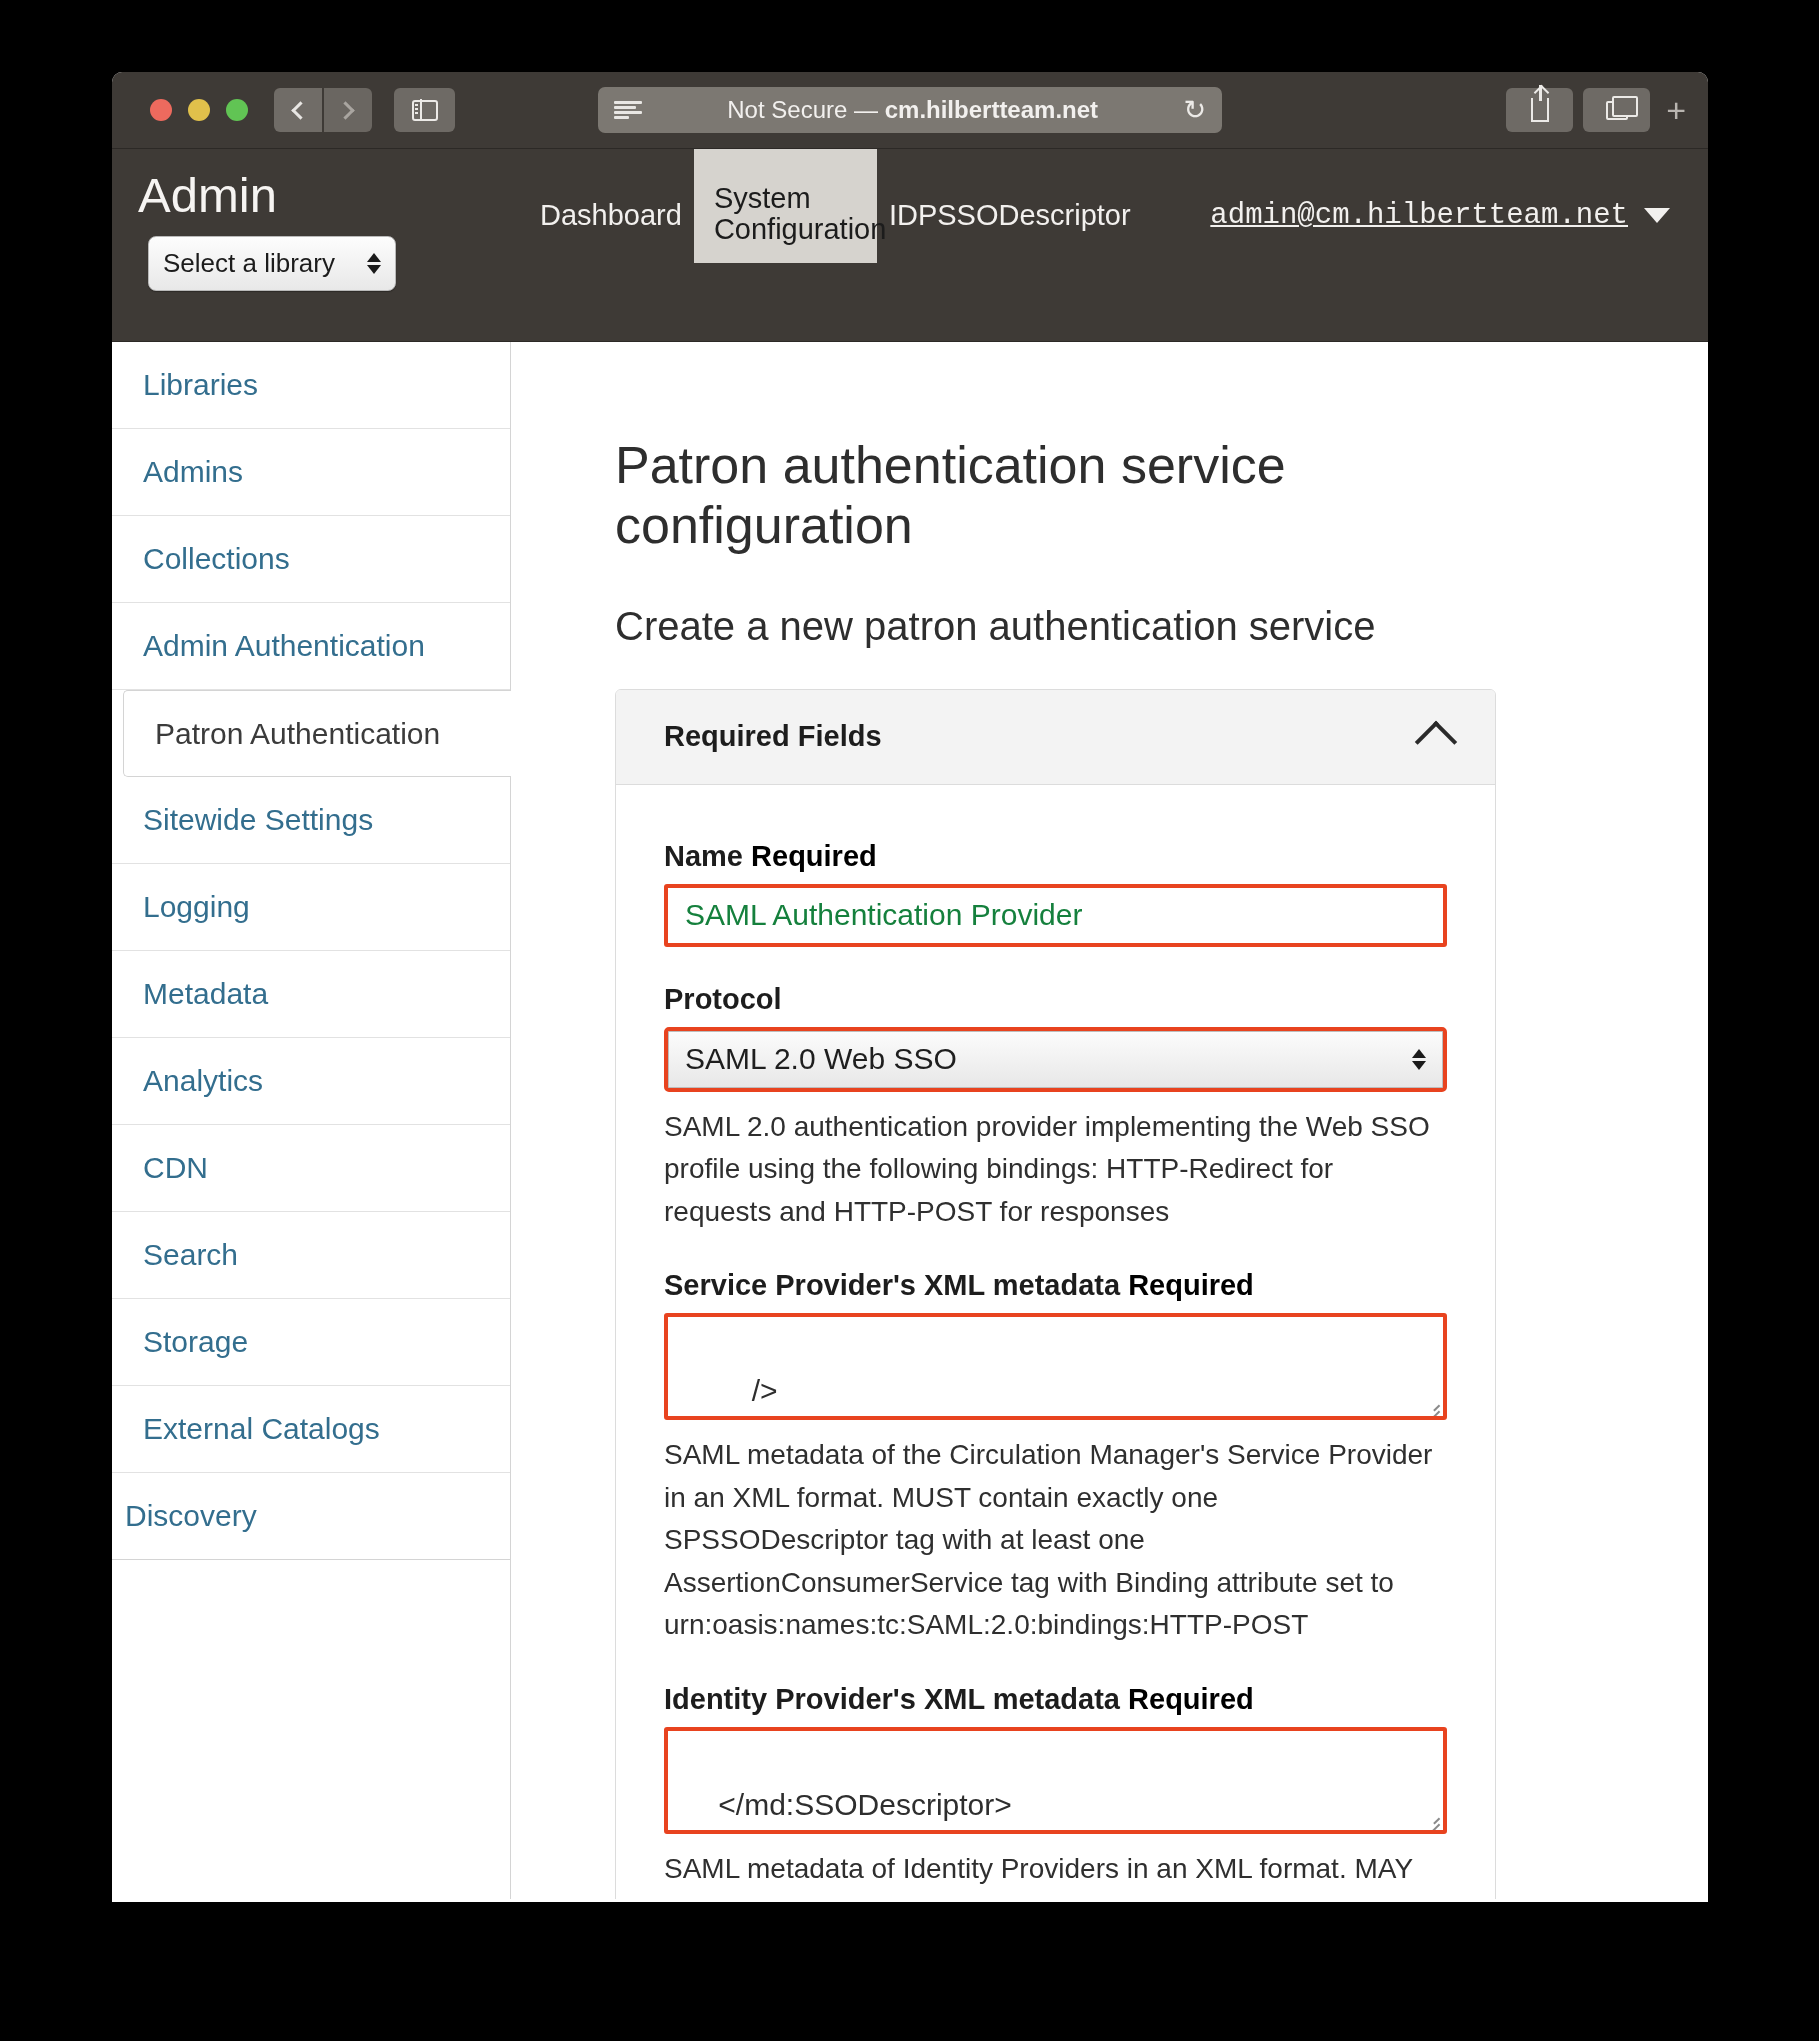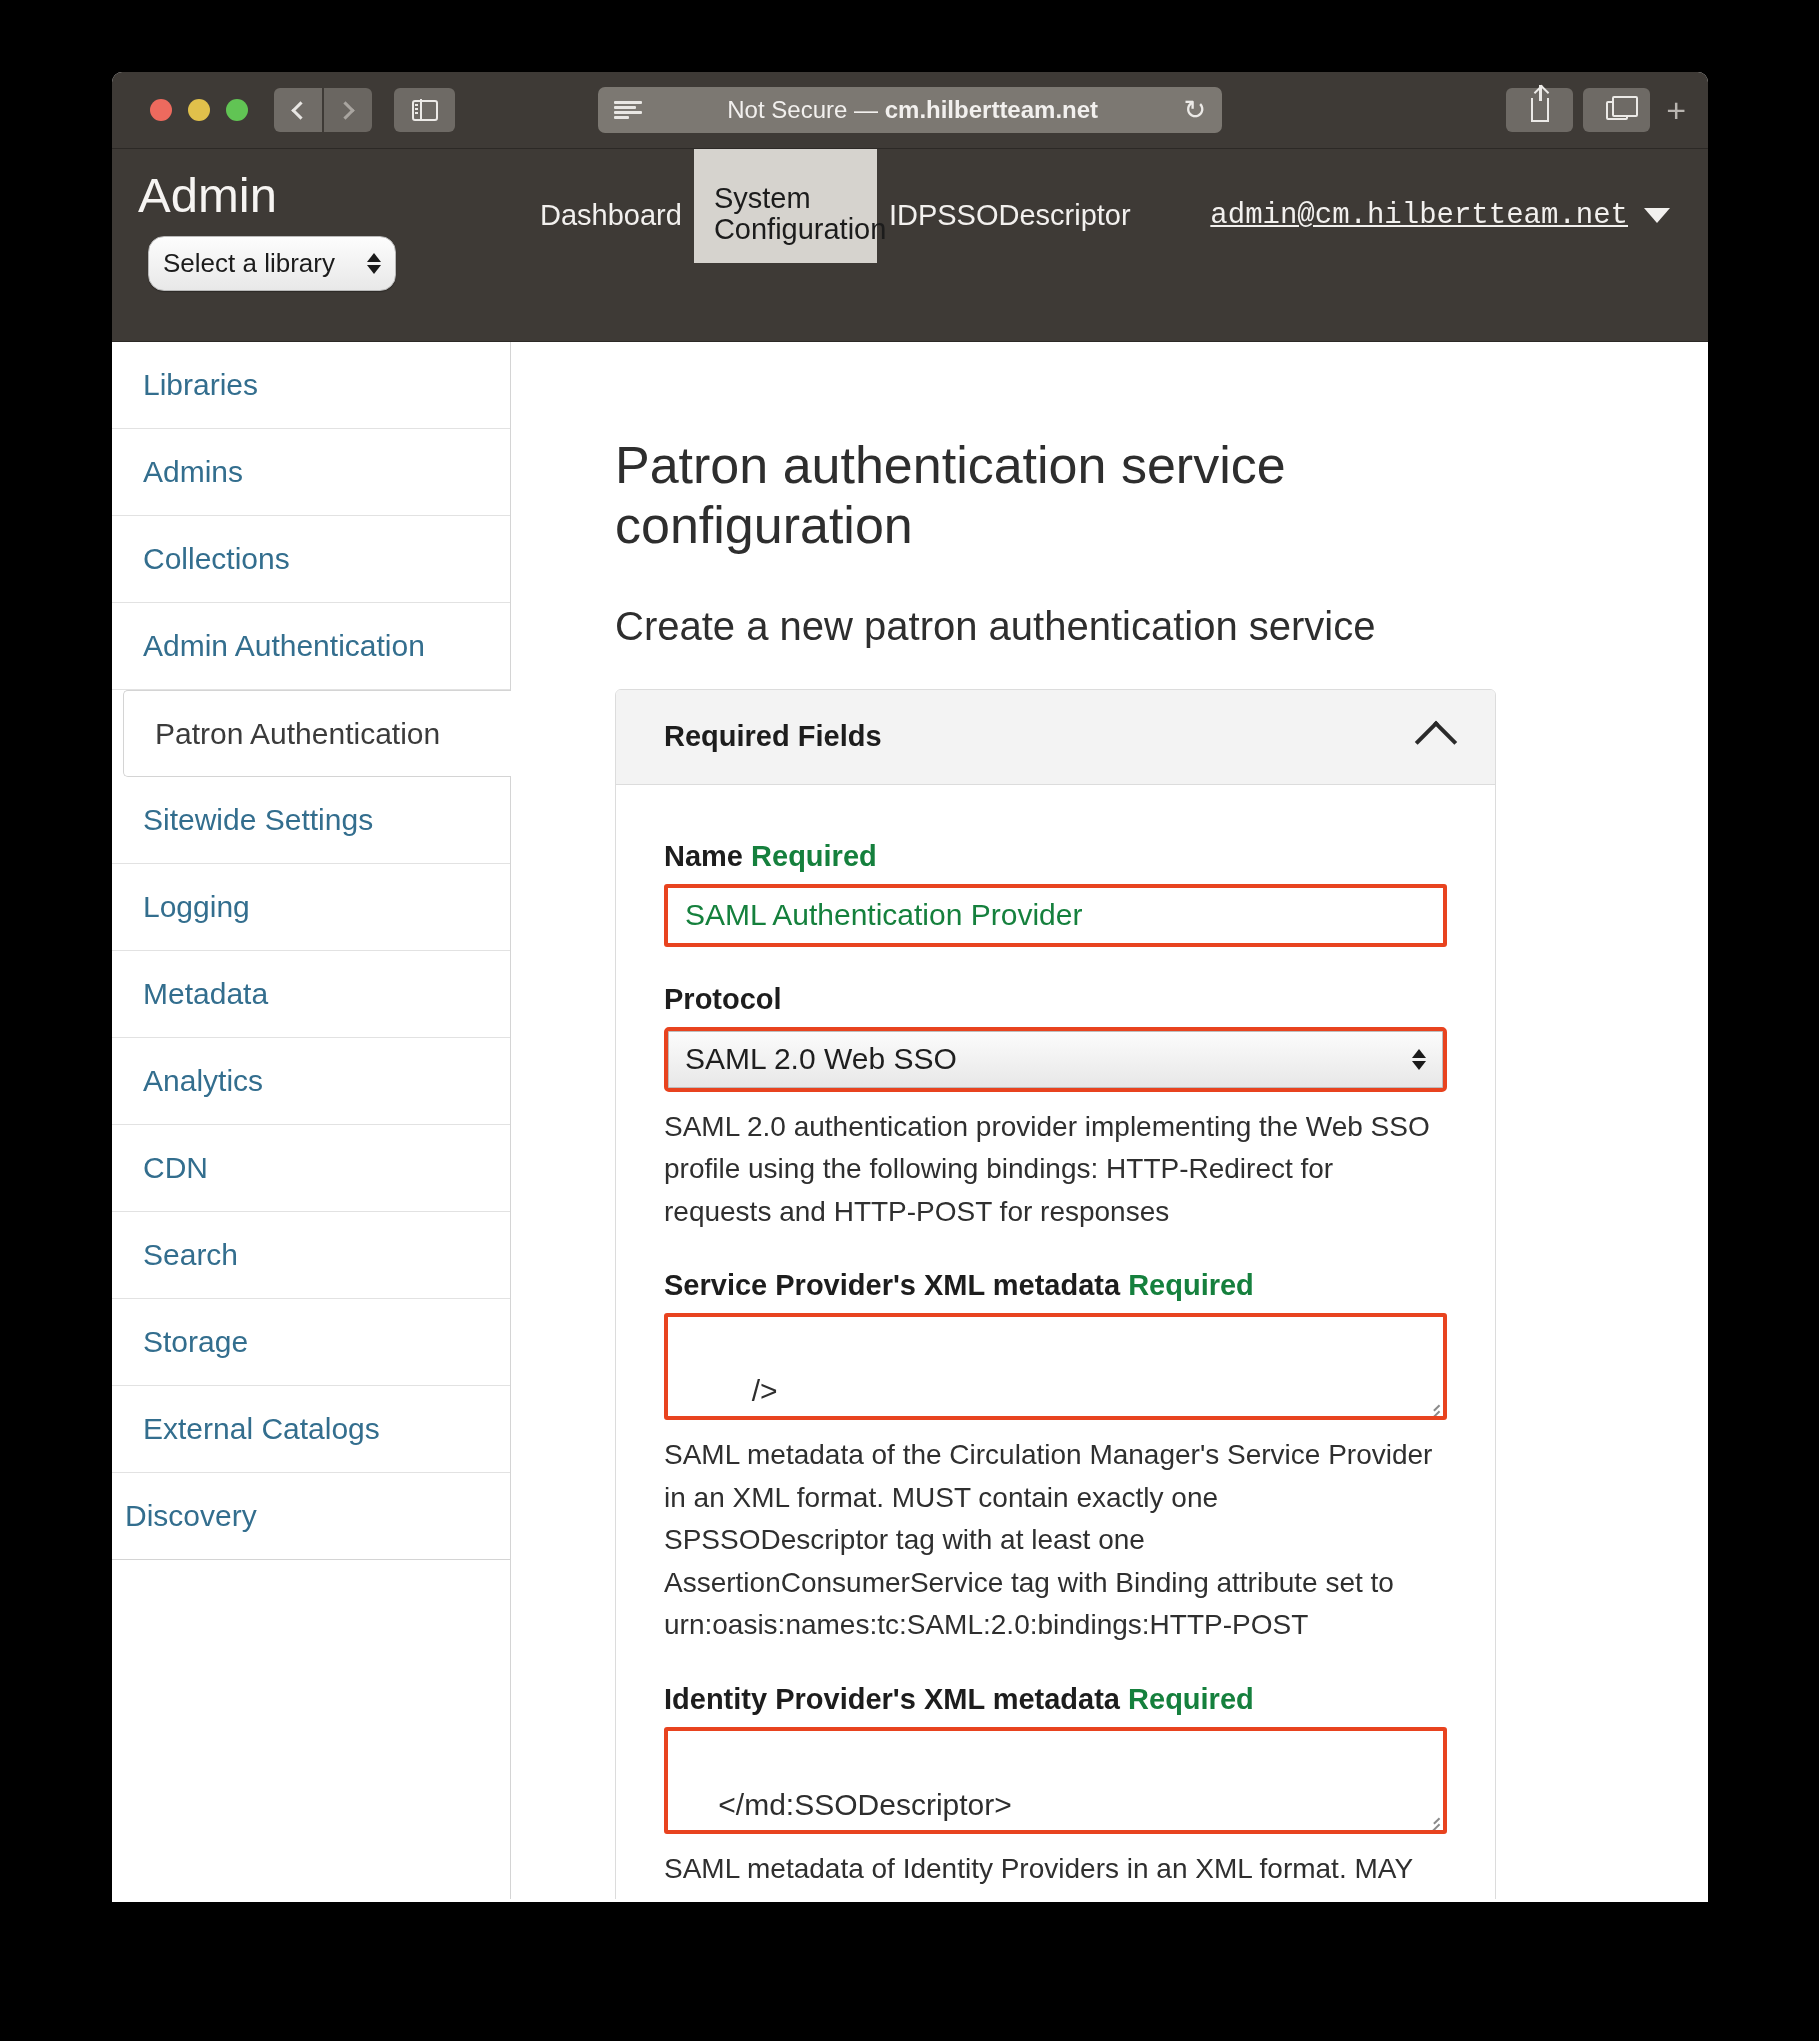--- a/index.html
+++ b/index.html
@@ -99,21 +99,21 @@
     border-bottom: 1px solid #2c2926;
   }
   .app-title {
     position: absolute; left: 26px; top: 18px;
     color: #f6f4f2; font-size: 49px; font-weight: 400;
   }
   .library-select {
     position: absolute; left: 36px; top: 87px;
     width: 248px; height: 55px;
     background: linear-gradient(#fdfdfd, #e8e8e8);
-    border: 1px solid #b9b9b9; border-radius: 16px;
+    border: 1px solid #b9b9b9; border-radius: 8px;
     display: flex; align-items: center; padding: 0 14px;
     font-size: 26px; color: #1c1c1c;
     box-shadow: 0 1px 1px rgba(0,0,0,.28);
   }
   .library-select .stepper { margin-left: auto; }
   .stepper { display: flex; flex-direction: column; gap: 3px; line-height: .75; }
   .arrow-up { width:0; height:0; border-left: 7px solid transparent; border-right: 7px solid transparent; border-bottom: 9px solid #1a1a1a; }
   .arrow-dn { width:0; height:0; border-left: 7px solid transparent; border-right: 7px solid transparent; border-top: 9px solid #1a1a1a; }
 
   .nav-links {
@@ -208,21 +208,21 @@
     transform: rotate(45deg);
     margin-top: 10px;
   }
   .panel-body { padding: 55px 48px 20px 48px; }
 
   .field { margin-bottom: 36px; }
   .field-label {
     font-size: 29px; font-weight: bold; color: #1d1d1d;
     margin-bottom: 11px;
   }
-  .req-badge { color: #15803d; font-weight: bold; }
+  .req-badge { color: #000000; font-weight: bold; }
   .text-input {
     width: 100%; height: 63px;
     border: 4px solid #e8431f;
     border-radius: 3px;
     background: #fff;
     font-size: 30px; color: #15803d;
     padding: 0 17px;
     display: flex; align-items: center;
   }
   .select-input {

